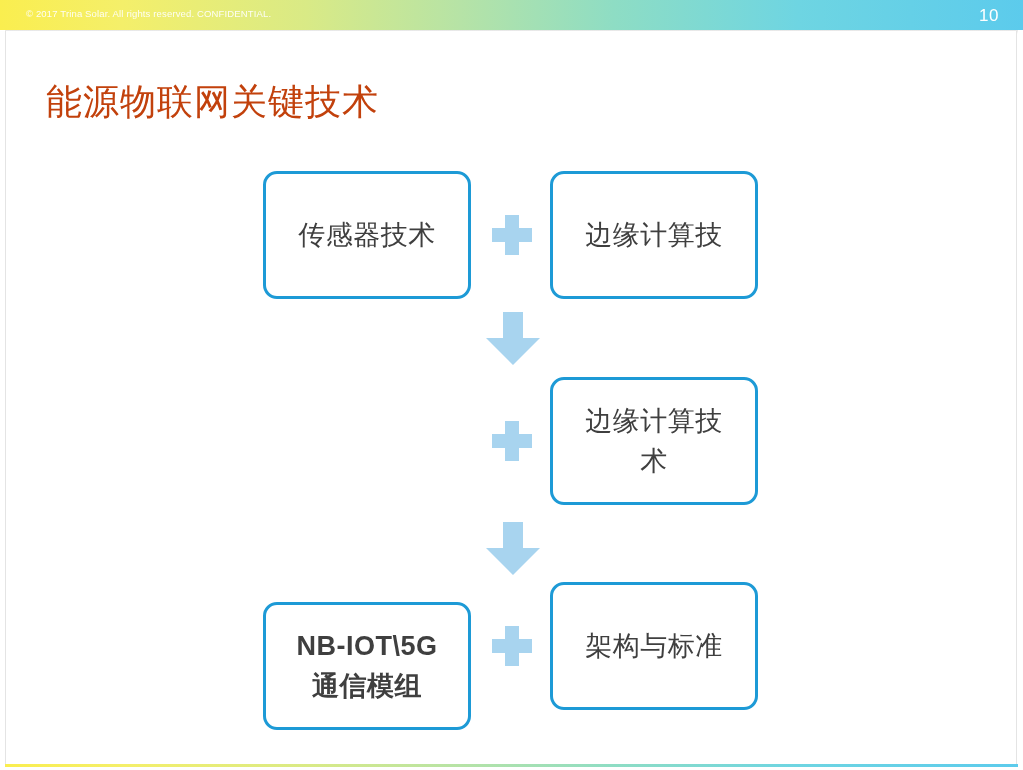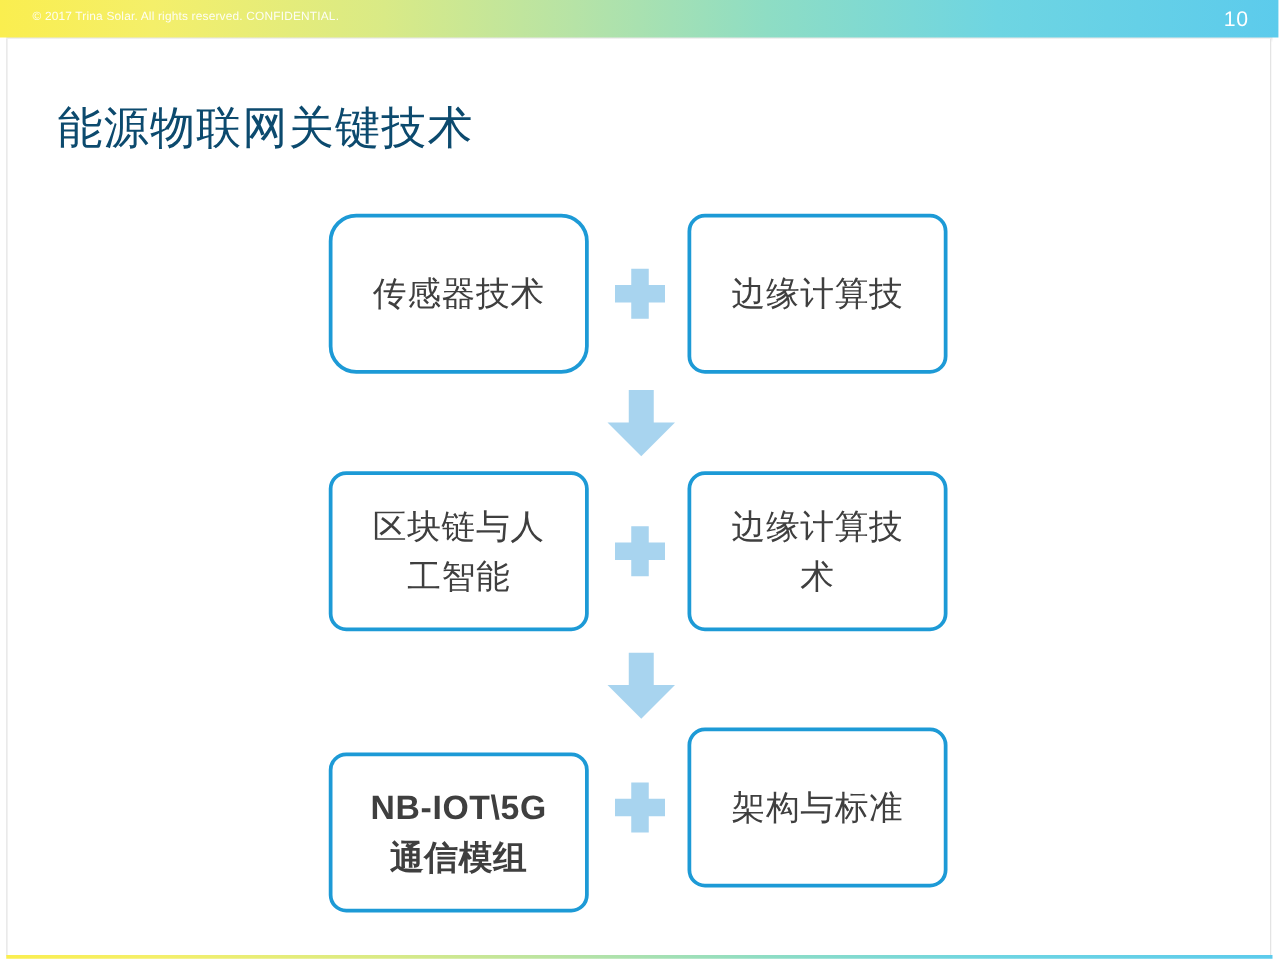--- a/index.html
+++ b/index.html
@@ -95,21 +95,21 @@
         #6ed5e2 78%,
         #5ccbec 100%);
   }
 
   
   .slide-title {
     position: absolute;
     left: 46px;
     top: 78px;
     font-size: 36px;
-    color: #0c4a6e;
+    color: #c2410c;
     letter-spacing: 1px;
     white-space: nowrap;
   }
 
   
   .diagram {
     position: absolute;
     left: 0;
     top: 0;
     width: 1023px;
@@ -131,21 +131,21 @@
   }
   .node-label {
     font-size: 27px;
     line-height: 40px;
     color: #3f3f3f;
     letter-spacing: 0.5px;
     padding: 0 10px;
     white-space: pre-line;
   }
 
-  .box-r1c1 { left: 263px; top: 171px; border-radius: 22px; }
+  .box-r1c1 { left: 263px; top: 171px; }
   .box-r1c2 { left: 550px; top: 171px; }
   .box-r2c1 { left: 263px; top: 377px; }
   .box-r2c2 { left: 550px; top: 377px; }
   .box-r3c1 { left: 263px; top: 602px; font-weight: bold; }
   .box-r3c2 { left: 550px; top: 582px; }
 
   
   .plus-icon {
     position: absolute;
     width: 40px;
@@ -209,24 +209,20 @@
     <div class="node-box box-r1c2">
       <span class="node-label">边缘计算技</span>
     </div>
 
     <div class="arrow-down arrow-1">
       <svg width="58" height="54" viewBox="0 0 58 54" aria-hidden="true">
         <polygon points="19,0 39,0 39,26 56,26 29,53 2,26 19,26" fill="#a8d4ef"></polygon>
       </svg>
     </div>
 
-    <div class="node-box box-r2c1">
-      <span class="node-label">区块链与人
-工智能</span>
-    </div>
     <div class="plus-icon plus-r2">
       <span class="bar-h"></span>
       <span class="bar-v"></span>
     </div>
     <div class="node-box box-r2c2">
       <span class="node-label">边缘计算技
 术</span>
     </div>
 
     <div class="arrow-down arrow-2">

